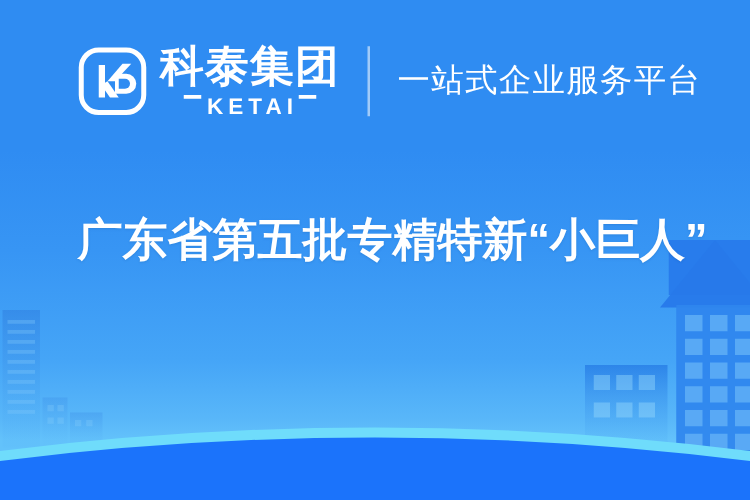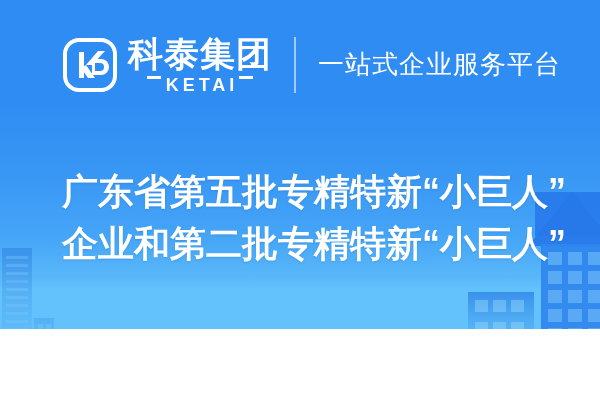--- a/index.html
+++ b/index.html
@@ -8,21 +8,21 @@
     padding: 0;
     background: #ffffff;
   }
   body {
     font-family: "Liberation Sans", "DejaVu Sans", sans-serif;
   }
 
   .banner {
     position: relative;
     width: 600px;
-    height: 329px;
+    height: 400px;
     overflow: hidden;
     background: linear-gradient(180deg,
         #2f8cf2 0%,
         #2f8cf2 30%,
         #3795f4 50%,
         #45a5f7 72%,
         #59b7f9 84%,
         #63c2fb 88%);
   }
 
@@ -270,16 +270,15 @@
 
     <div class="divider"></div>
 
     <div class="tagline">
       <div class="tagline-main">一站式企业服务平台</div>
     </div>
   </div>
 
   <div class="title-block">
     <div class="title-line">广东省第五批专精特新“小巨人”</div>
-    <div class="title-line">企业和第二批专精特新“小巨人”</div>
   </div>
 
 </div>
 
 </body></html>

